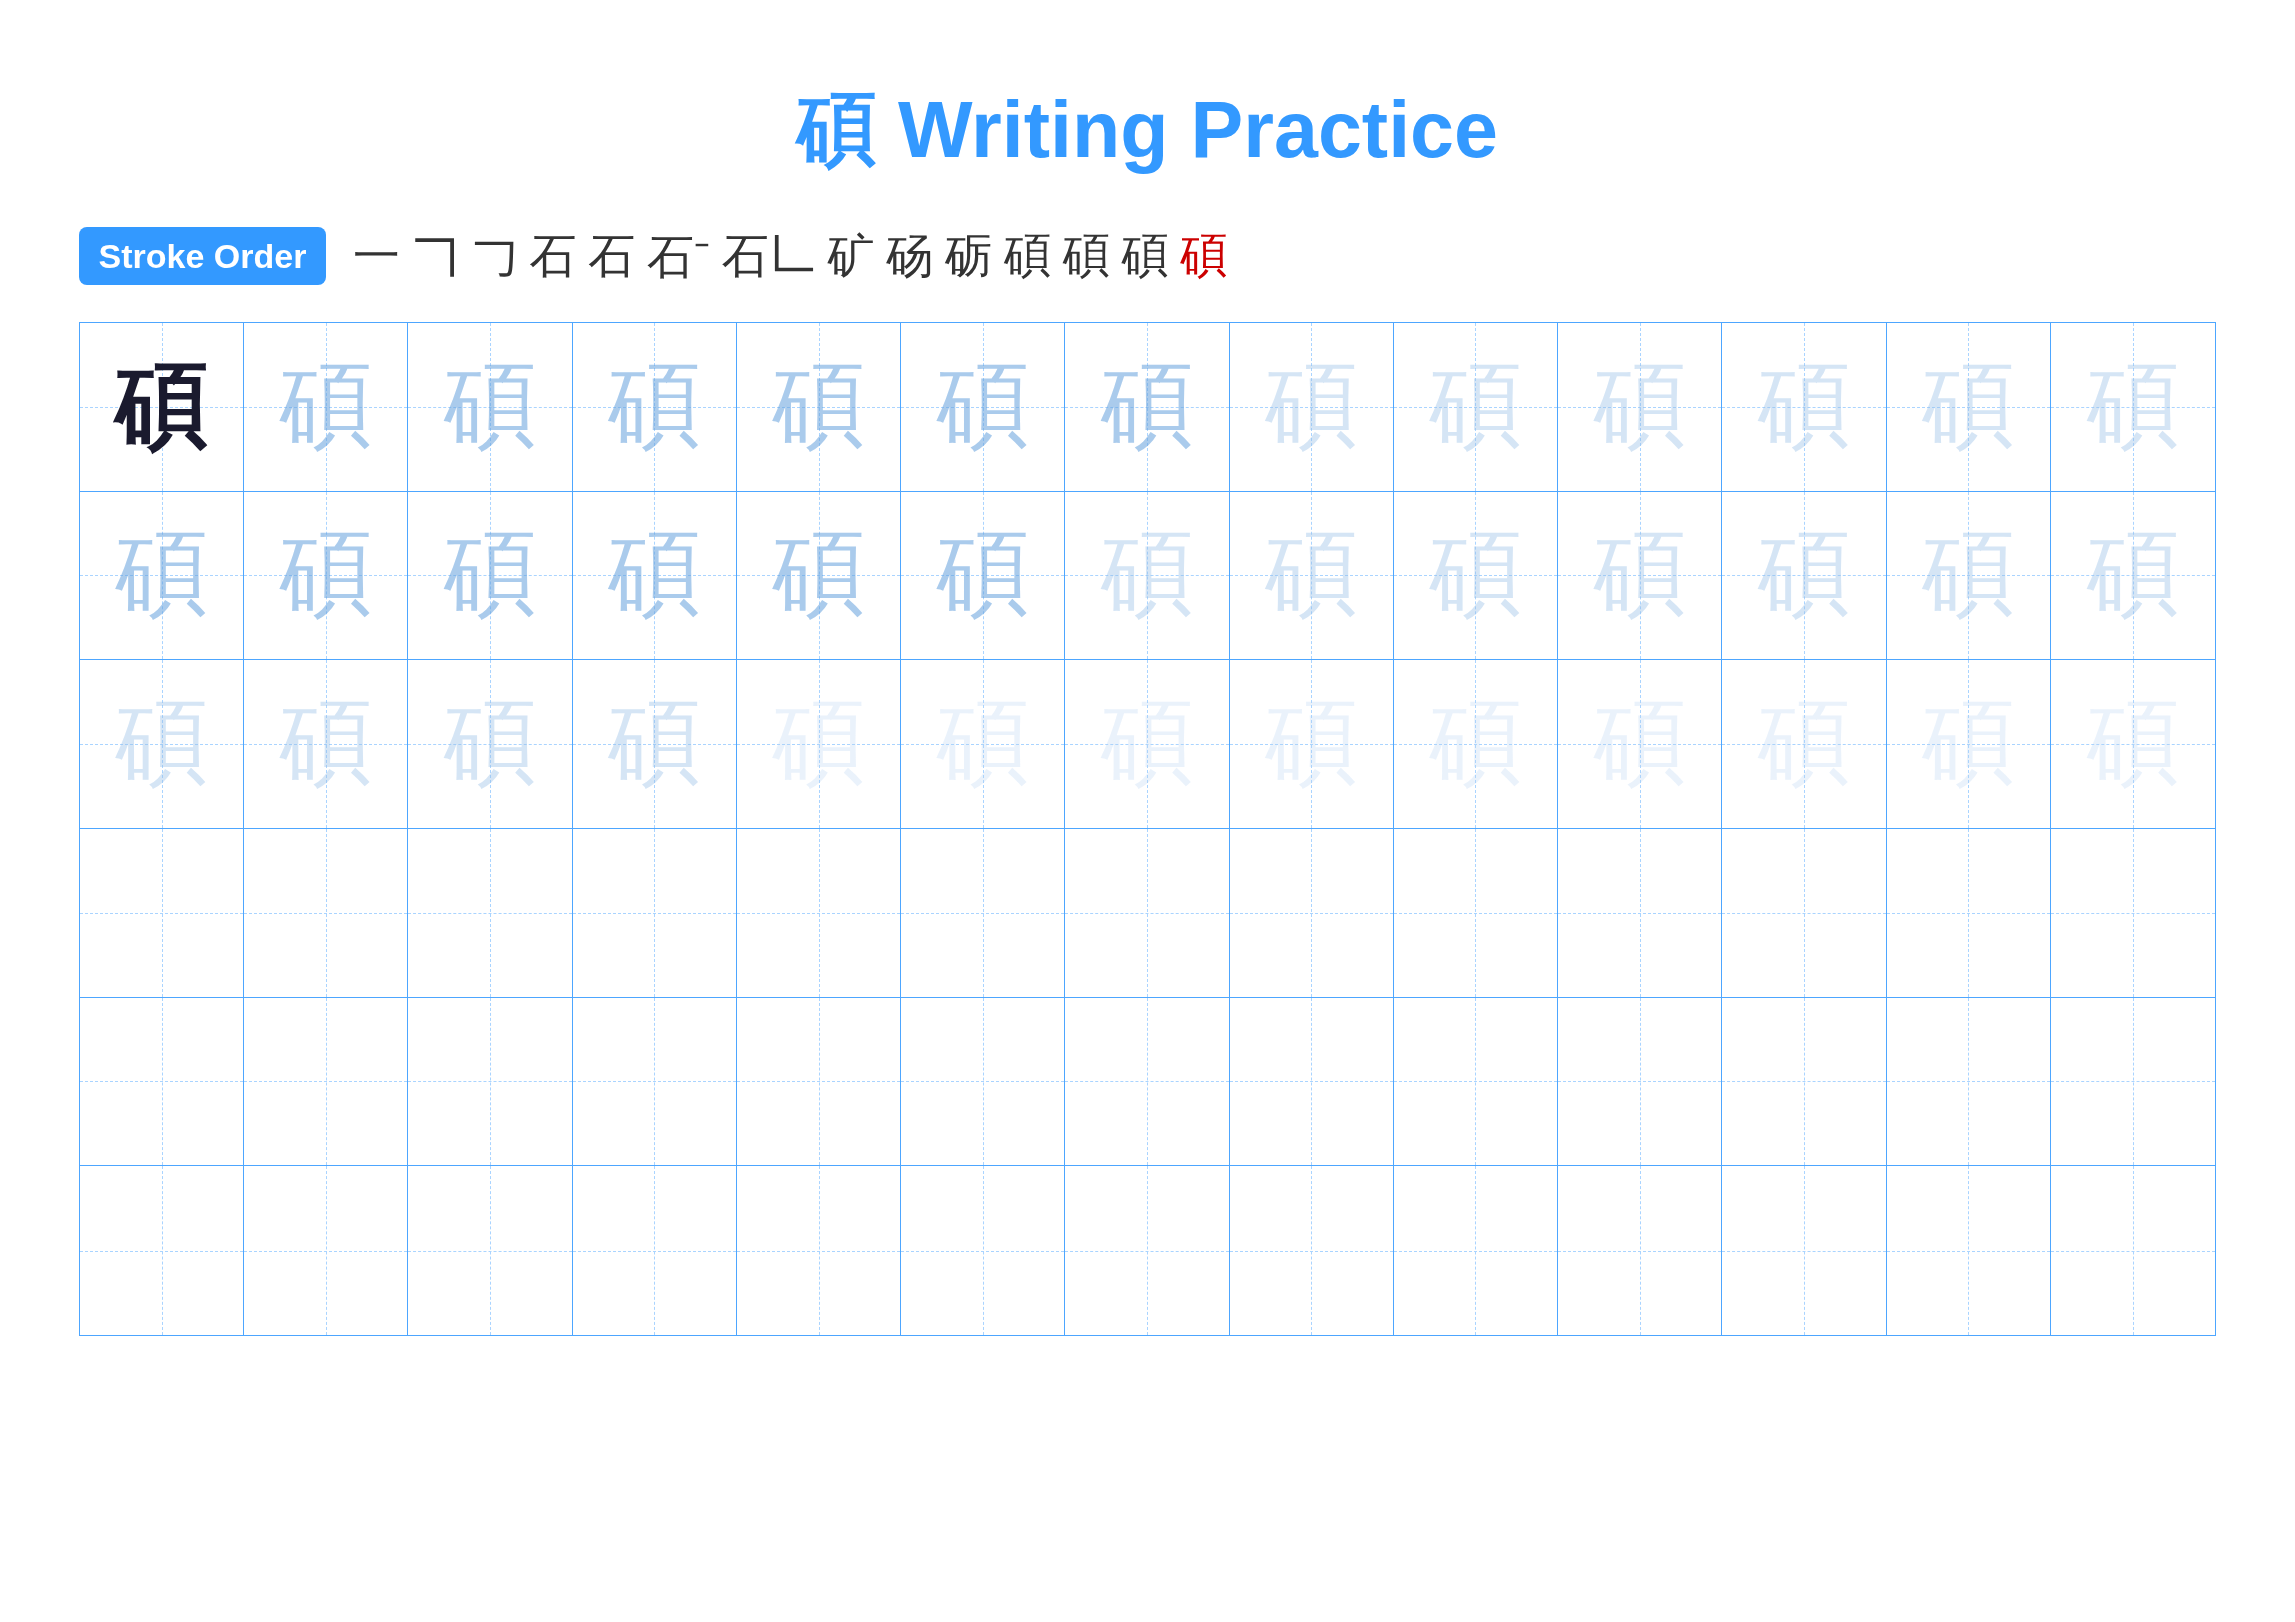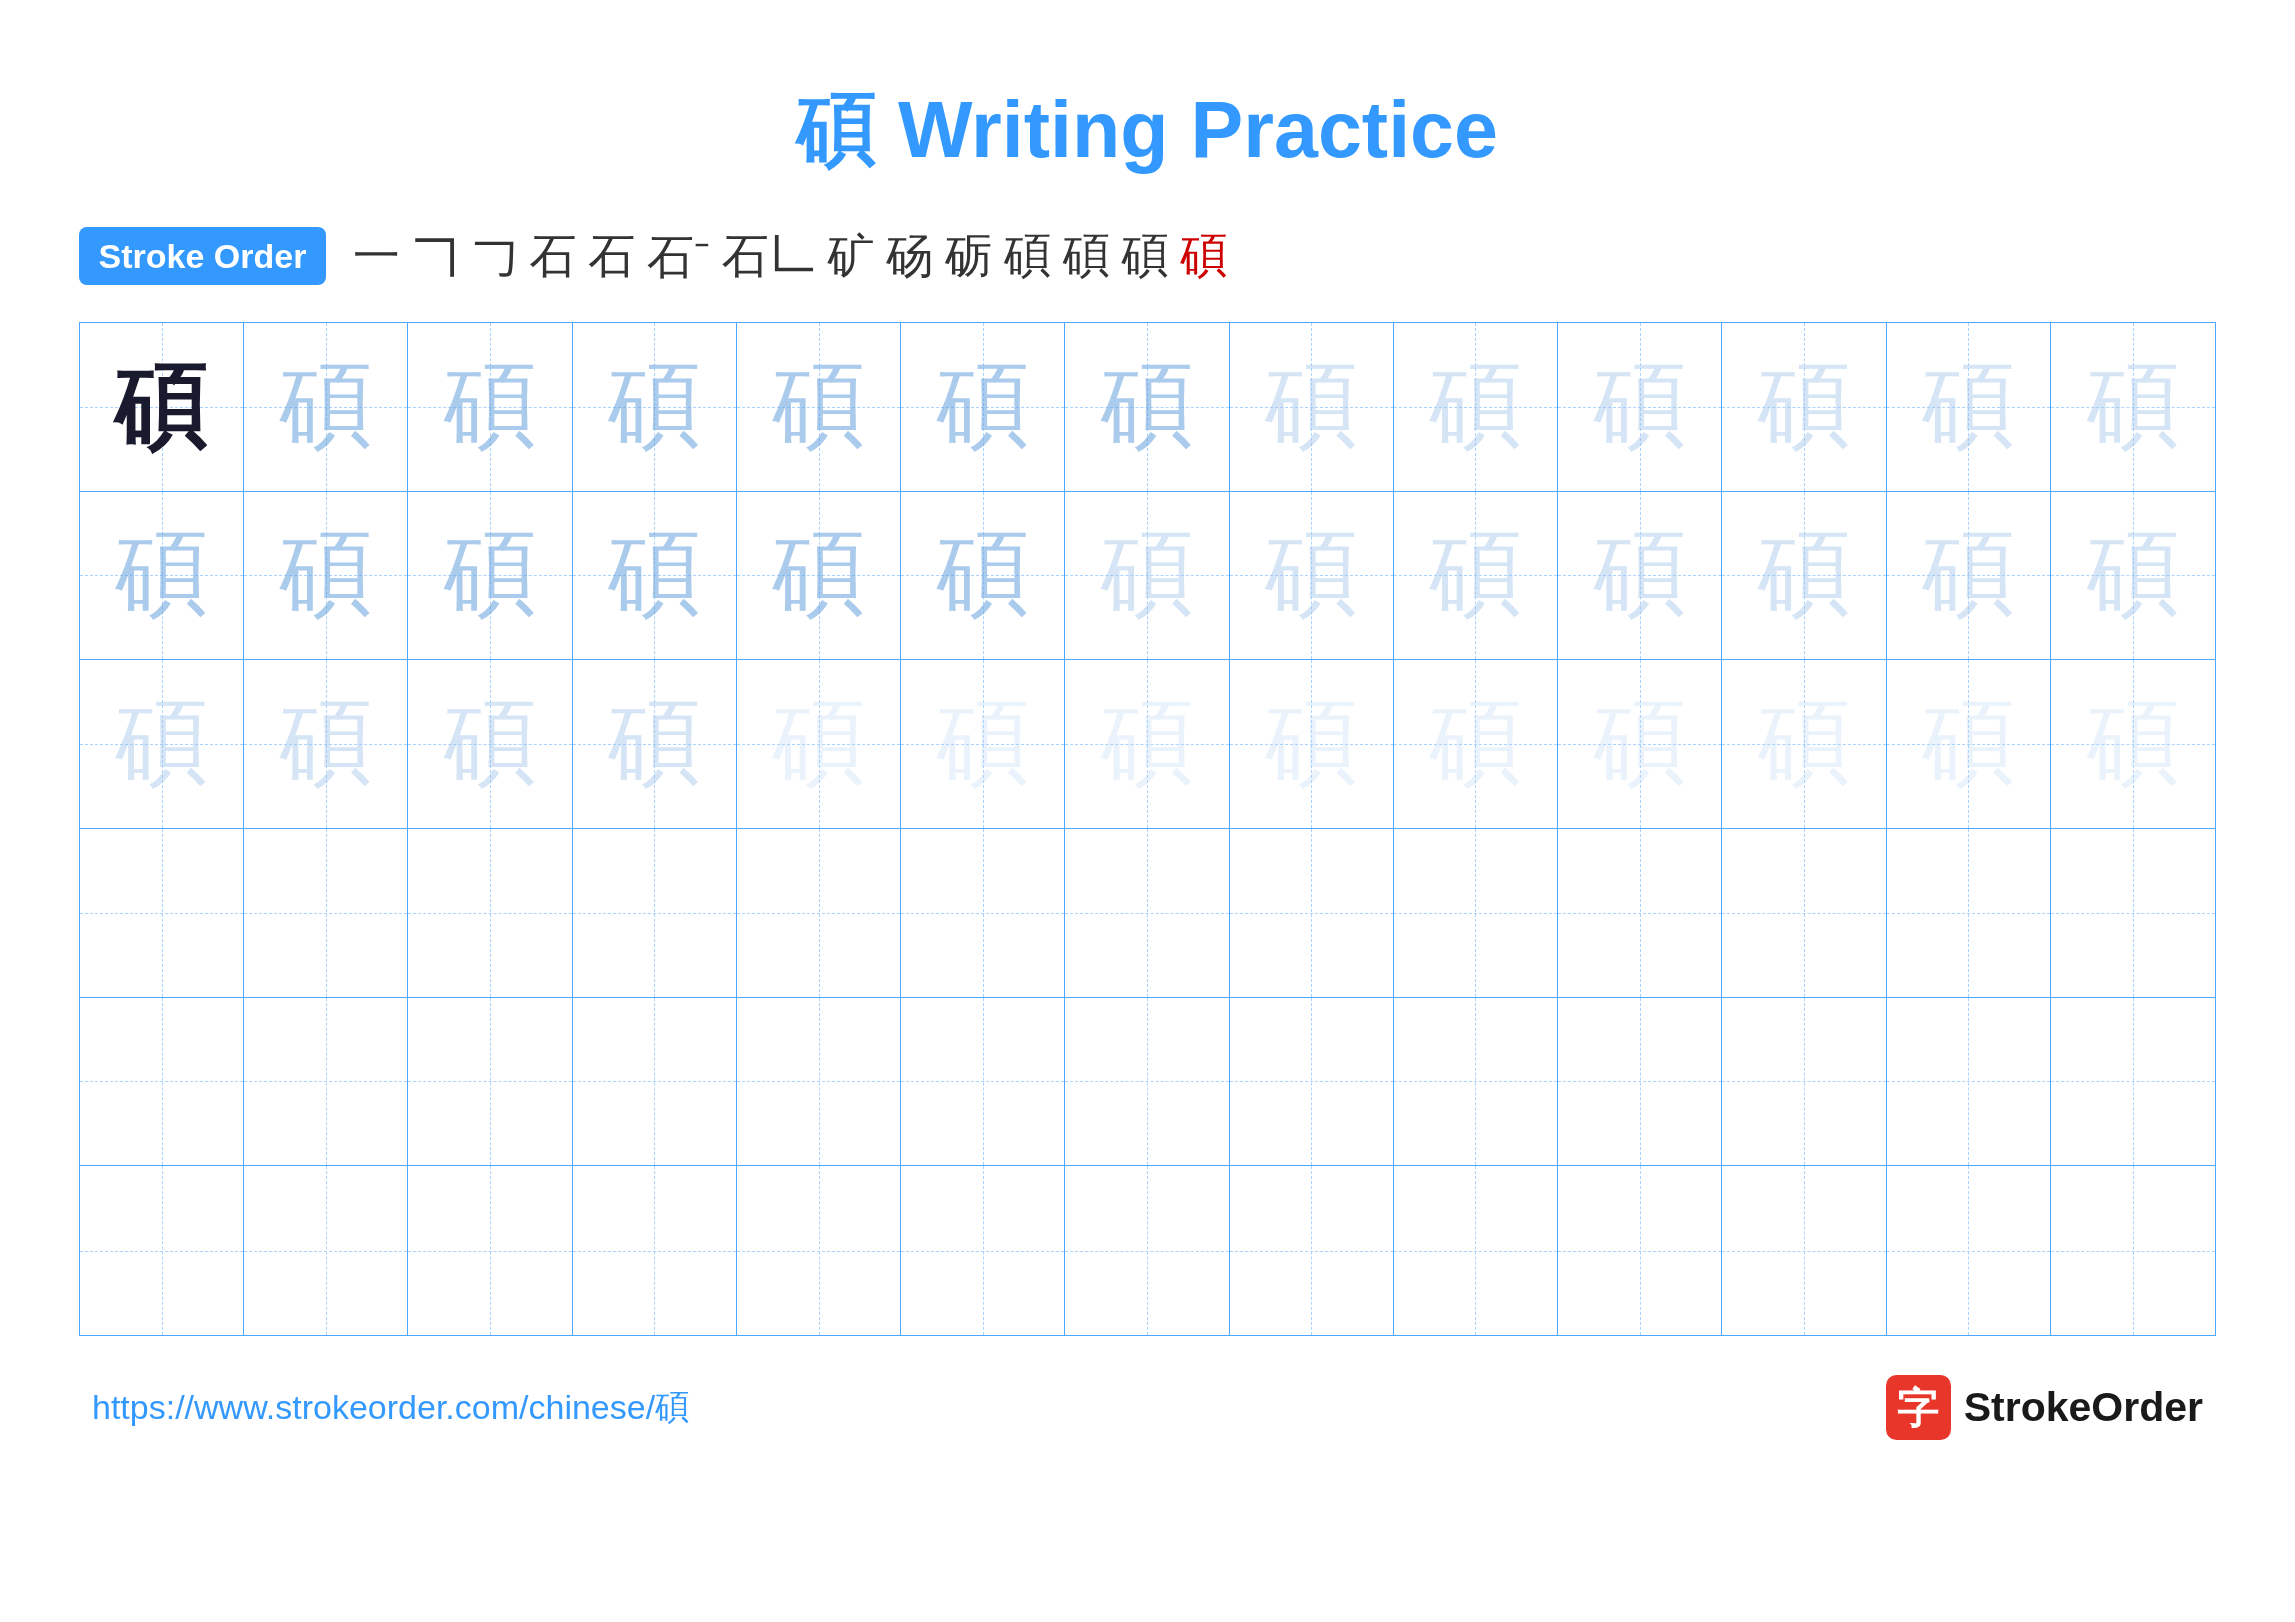--- a/index.html
+++ b/index.html
@@ -376,22 +376,15 @@
         <div class="grid-cell"></div>
         <div class="grid-cell"></div>
         <div class="grid-cell"></div>
         <div class="grid-cell"></div>
         <div class="grid-cell"></div>
         <div class="grid-cell"></div>
         <div class="grid-cell"></div>
       </div>
     </div>
 
-  <div class="footer">
-    <span class="footer-url">https://www.strokeorder.com/chinese/碩</span>
-    <div class="footer-logo">
-      <div class="footer-logo-icon">字</div>
-      <span class="footer-logo-text">StrokeOrder</span>
-    </div>
-  </div>
 
 </div>
 
 
 </body></html>

